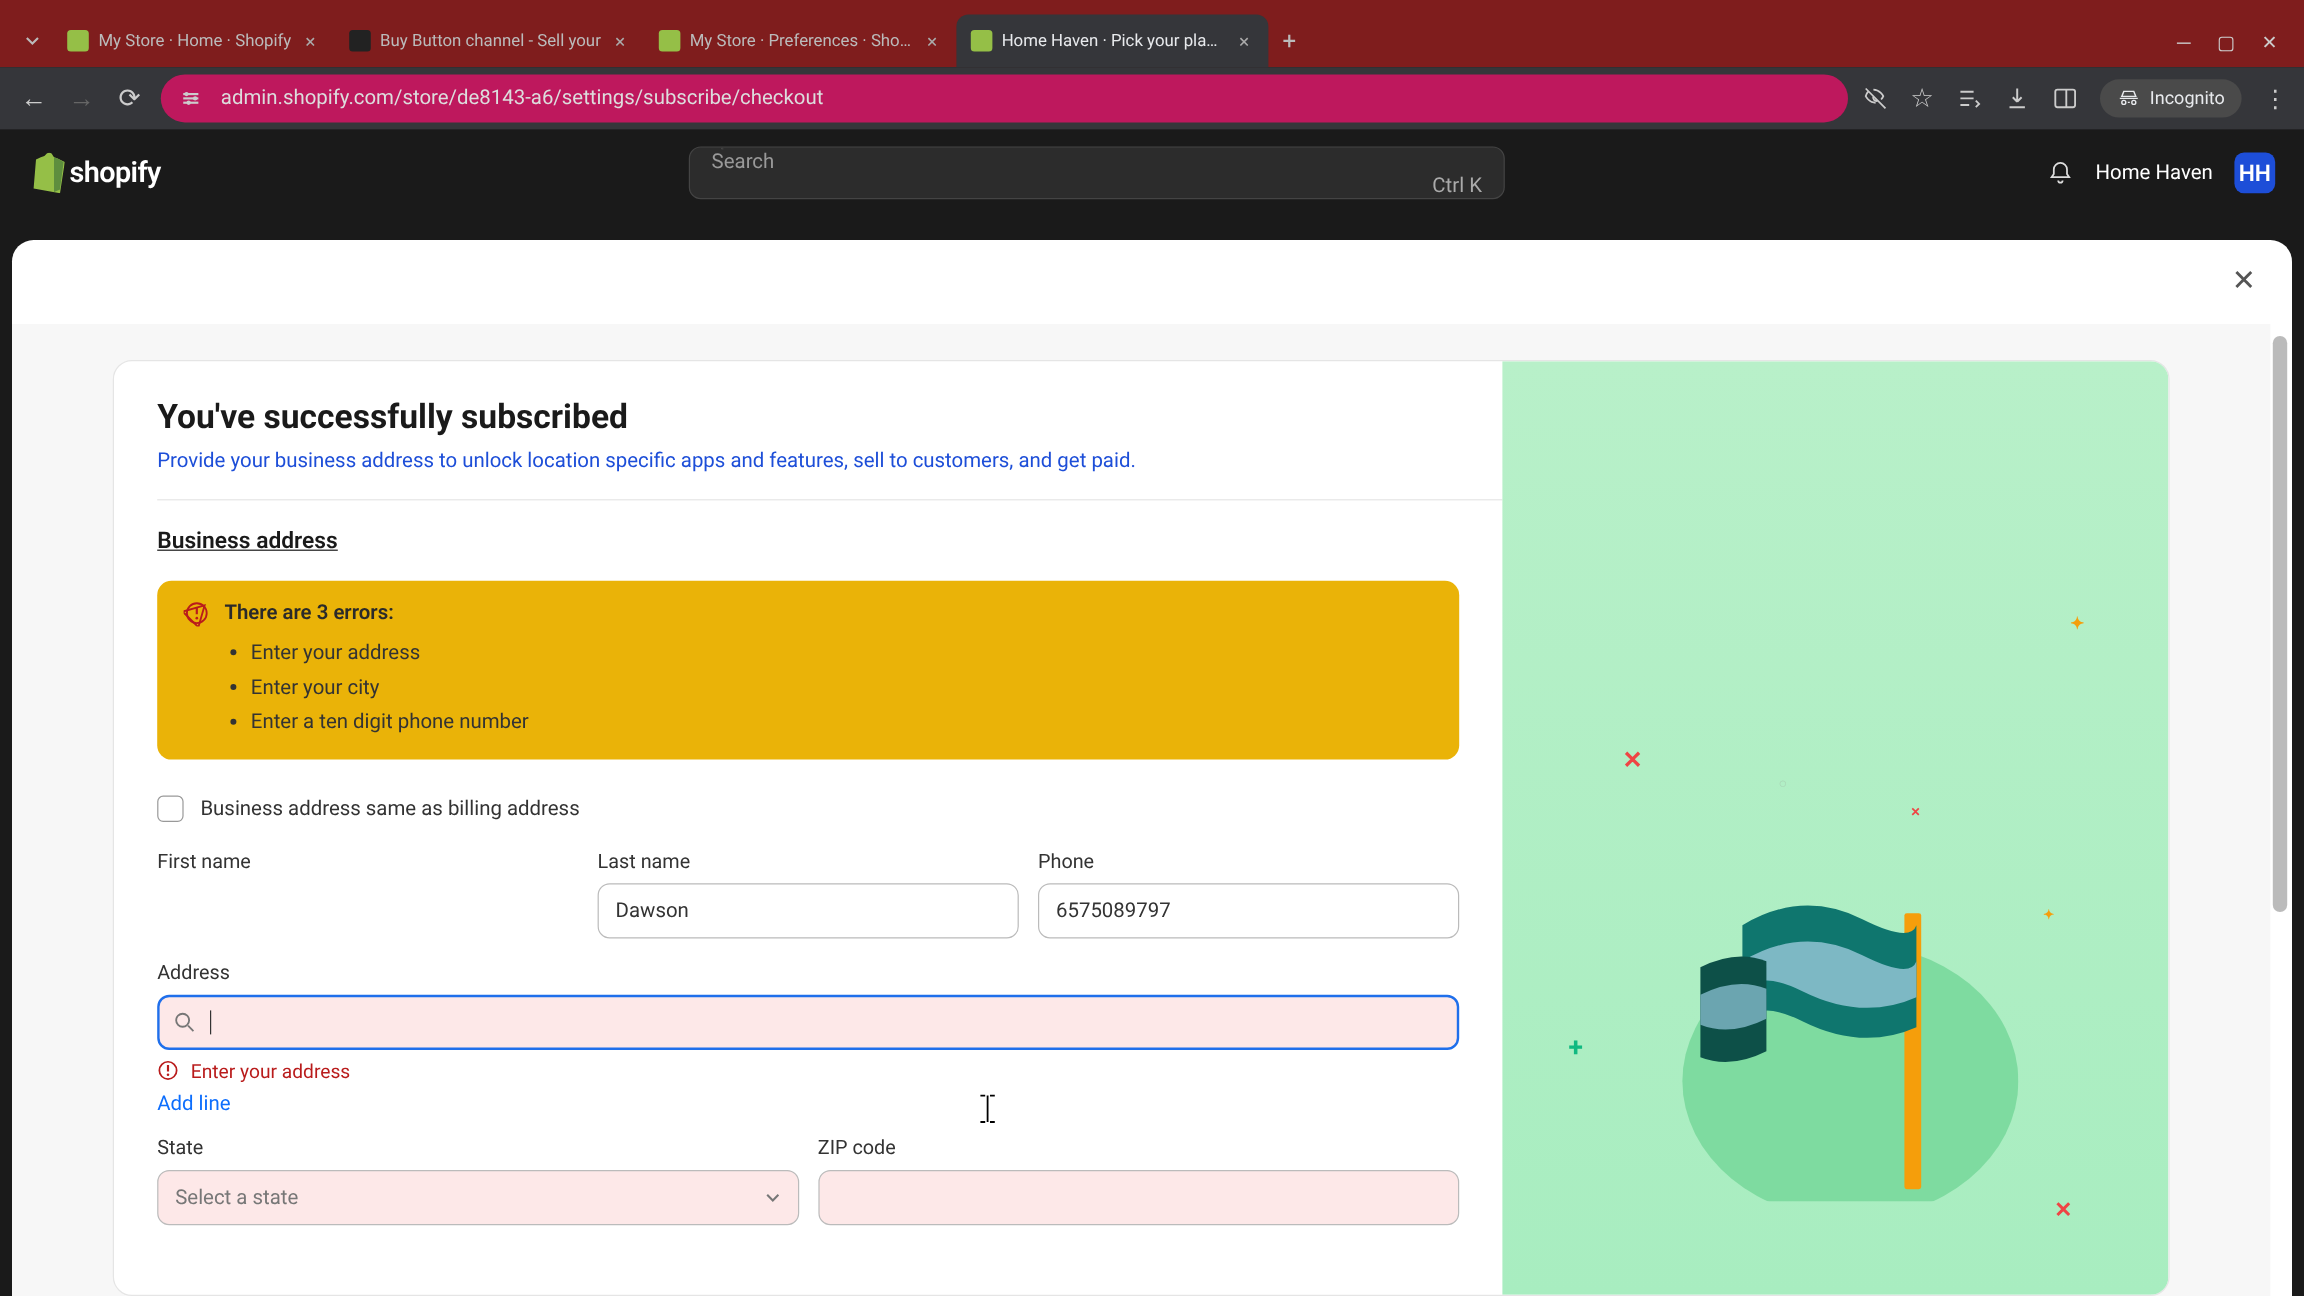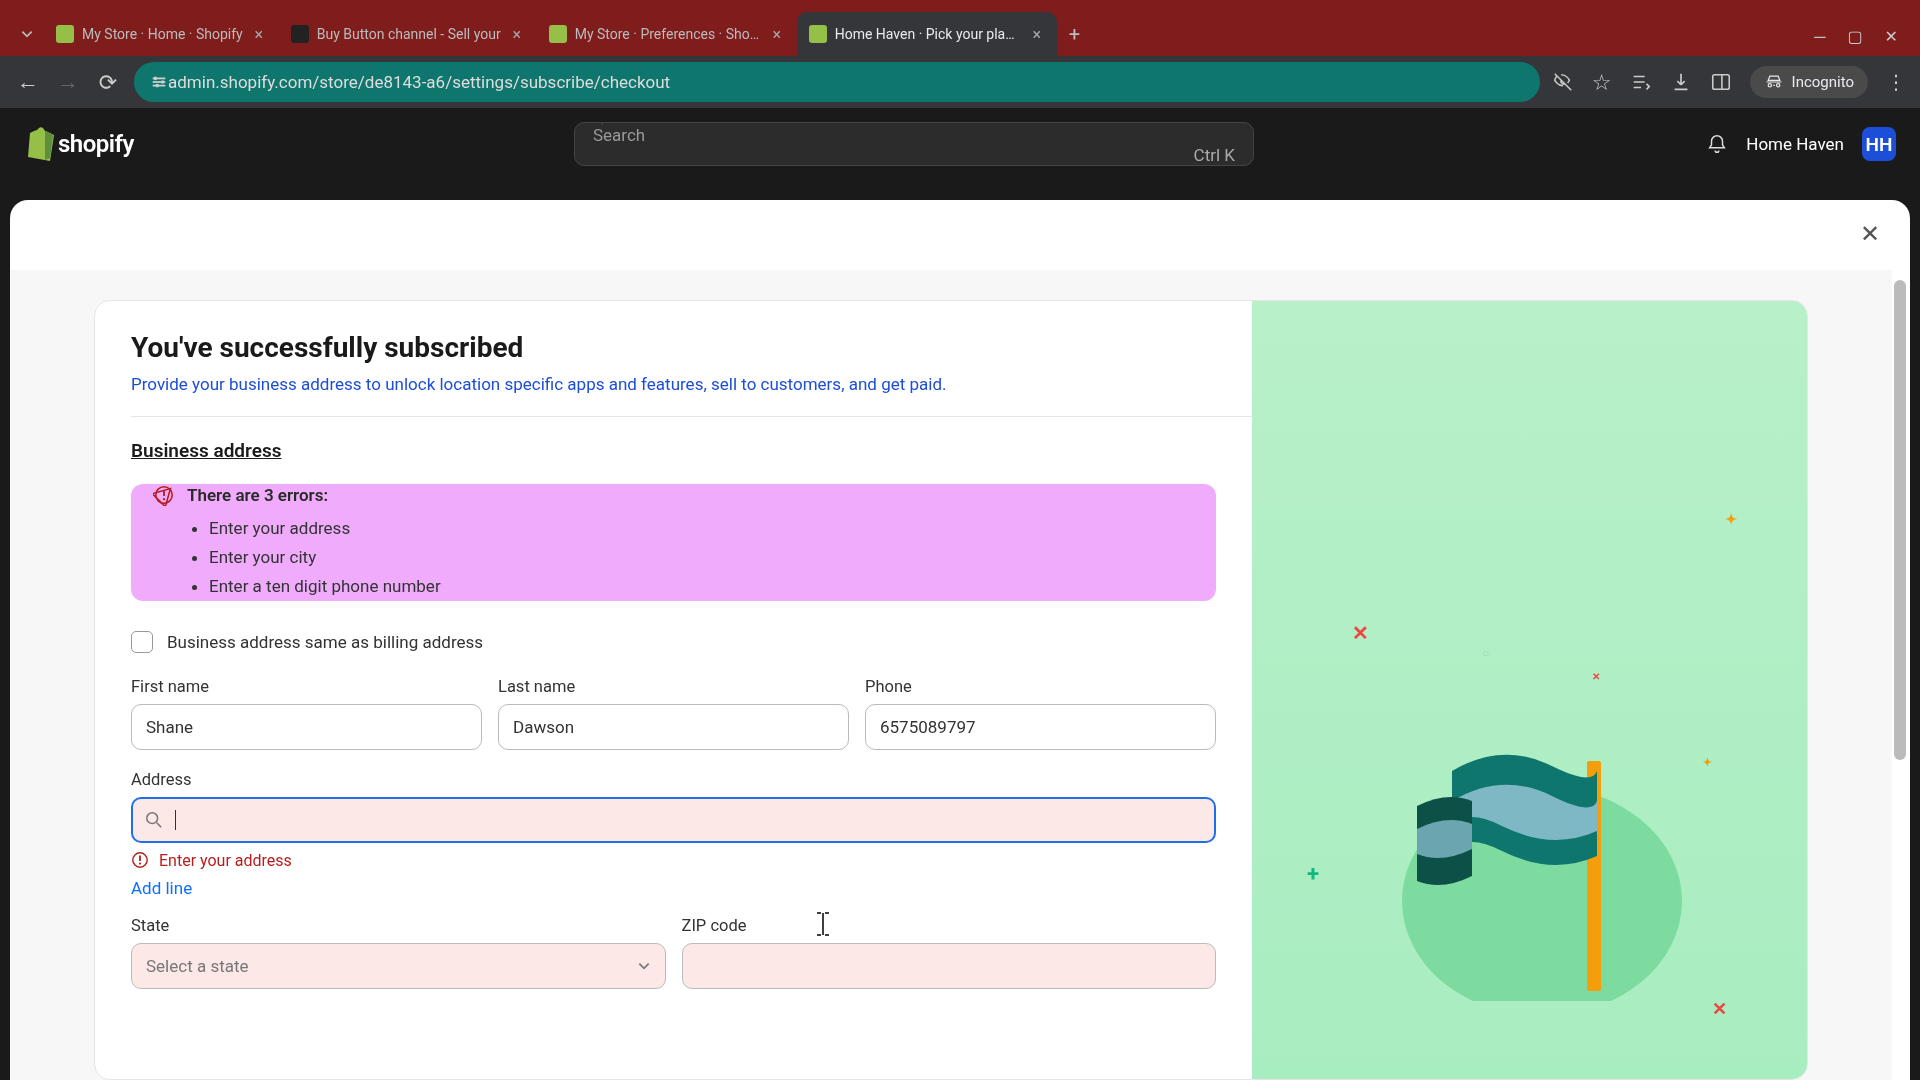--- a/index.html
+++ b/index.html
@@ -13,21 +13,21 @@
 .tab-favicon { width: 18px; height: 18px; border-radius: 3px; flex-shrink: 0; }
 .tab-title { white-space: nowrap; overflow: hidden; text-overflow: ellipsis; flex: 1; }
 .tab-close { width: 16px; height: 16px; color: #aaa; display: flex; align-items: center; justify-content: center; font-size: 16px; }
 .new-tab { color: #bbb; font-size: 20px; padding: 0 12px; margin-bottom: 10px; }
 .window-controls { display: flex; gap: 22px; padding: 0 22px 10px; color: #ccc; }
 .wc { font-size: 16px; }
 
 .toolbar { background: #35363a; height: 52px; display: flex; align-items: center; padding: 0 14px; gap: 12px; }
 .nav-btn { color: #ccc; font-size: 22px; width: 28px; text-align: center; }
 .nav-btn.disabled { color: #666; }
-.url-bar { flex: 1; background: #0f766e; border-radius: 24px; height: 40px; display: flex; align-items: center; padding: 0 16px; color: #ddd; font-size: 17px; gap: 0; }
+.url-bar { flex: 1; background: #be185d; border-radius: 24px; height: 40px; display: flex; align-items: center; padding: 0 16px; color: #ddd; font-size: 17px; gap: 16px; }
 .url-icons-right { display: flex; gap: 18px; color: #ccc; align-items: center; }
 .incognito-pill { background: #4a4a4a; border-radius: 18px; padding: 6px 14px; display: flex; align-items: center; gap: 8px; color: #e8eaed; font-size: 15px; }
 
 
 .shopify-header { background: #1a1a1a; height: 72px; display: flex; align-items: center; padding: 0 24px; }
 .logo-area { display: flex; align-items: center; gap: 4px; }
 .logo-mark { width: 30px; height: 34px; }
 .logo-text { color: #fff; font-size: 24px; font-weight: 600; letter-spacing: -0.5px; }
 .search-box { margin: 0 auto; width: 680px; height: 44px; background: #2c2c2c; border: 1px solid #444; border-radius: 10px; display: flex; align-items: flex-start; padding: 0 18px; color: #999; font-size: 17px; flex-direction: column; }
 .search-box .kbd { margin-left: auto; color: #aaa; }
@@ -45,21 +45,21 @@
 .content { display: flex; gap: 0; margin: 30px 84px 0; background: #fff; border: 1px solid #e5e5e5; border-radius: 16px; overflow: hidden; height: 780px; }
 .left-col { flex: 1; padding: 30px 0 0 36px; min-width: 0; }
 .right-col { width: 555px; background: linear-gradient(180deg, #b8f0c9 0%, #a8edc0 100%); position: relative; }
 
 h1 { font-size: 28px; font-weight: 700; color: #1a1a1a; margin-bottom: 10px; }
 .subtitle { font-size: 17px; color: #1d4ed8; margin-bottom: 22px; }
 
 .form-card { border-top: 1px solid #e5e5e5; padding-top: 22px; padding-right: 36px; }
 .form-title { font-size: 19px; font-weight: 600; color: #1a1a1a; margin-bottom: 22px; text-decoration: underline; }
 
-.error-banner { background: #f0abfc; border-radius: 12px; padding: 0 22px; margin-bottom: 30px; }
+.error-banner { background: #eab308; border-radius: 12px; padding: 16px 22px; margin-bottom: 30px; }
 .error-head { display: flex; align-items: center; gap: 12px; font-weight: 600; font-size: 17px; color: #2a2a2a; margin-bottom: 8px; }
 .error-icon { width: 22px; height: 22px; color: #b91c1c; }
 .error-list { list-style: disc; padding-left: 56px; color: #333; font-size: 17px; line-height: 1.7; }
 
 .checkbox-row { display: flex; align-items: center; gap: 14px; margin-bottom: 24px; }
 .chk { width: 22px; height: 22px; border: 1.5px solid #999; border-radius: 5px; background: #fff; }
 .chk-label { font-size: 17px; color: #333; text-align: center; }
 
 .row3 { display: flex; gap: 16px; margin-bottom: 20px; }
 .field { flex: 1; min-width: 0; }
@@ -217,21 +217,20 @@
           </div>
 
           <div class="checkbox-row">
             <div class="chk"></div>
             <span class="chk-label">Business address same as billing address</span>
           </div>
 
           <div class="row3">
             <div class="field">
               <label class="field-label">First name</label>
-              <input class="input" value="Shane" style="">
             </div>
             <div class="field">
               <label class="field-label">Last name</label>
               <input class="input" value="Dawson" style="">
             </div>
             <div class="field">
               <label class="field-label">Phone</label>
               <input class="input" value="6575089797" style="">
             </div>
           </div>

